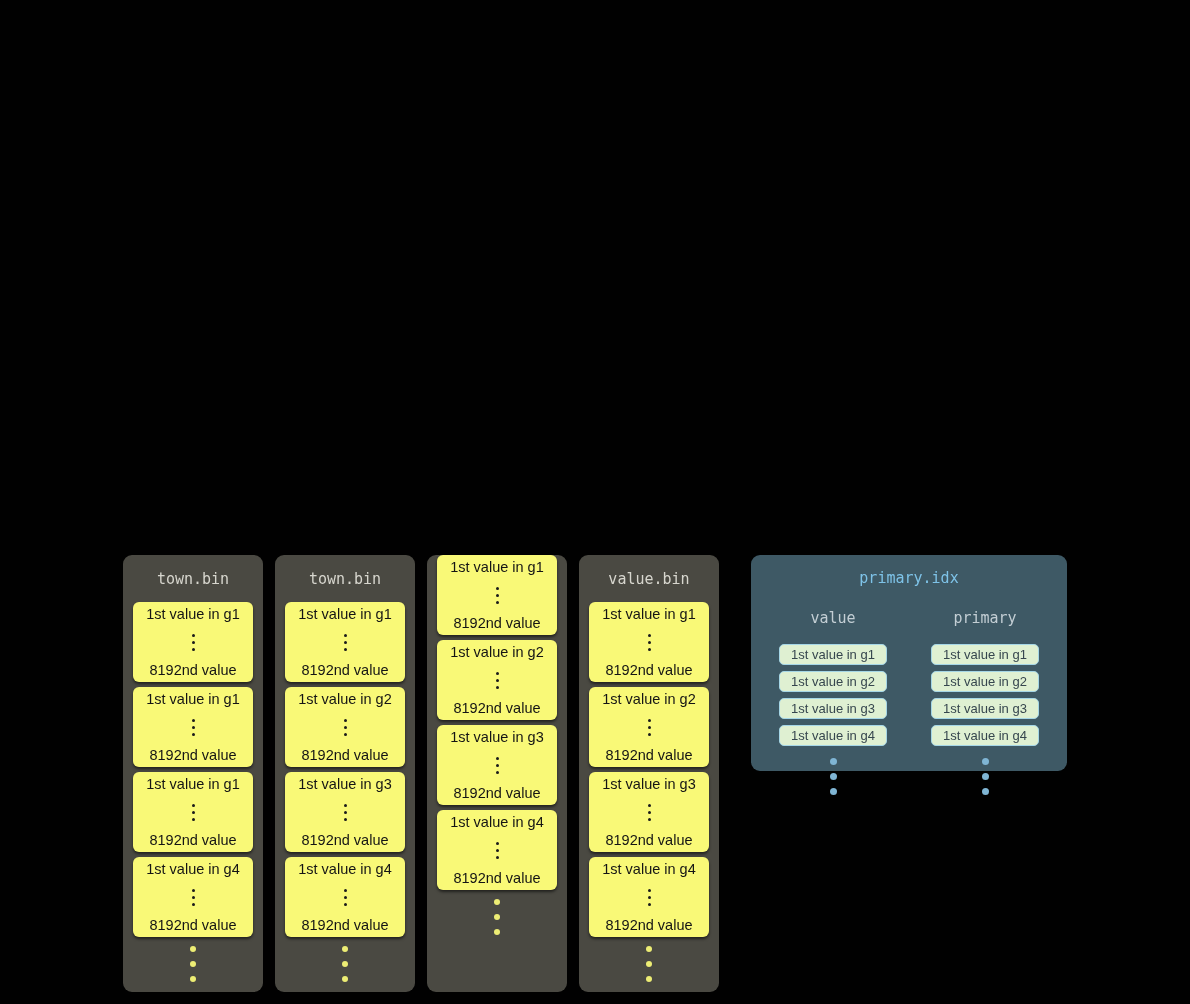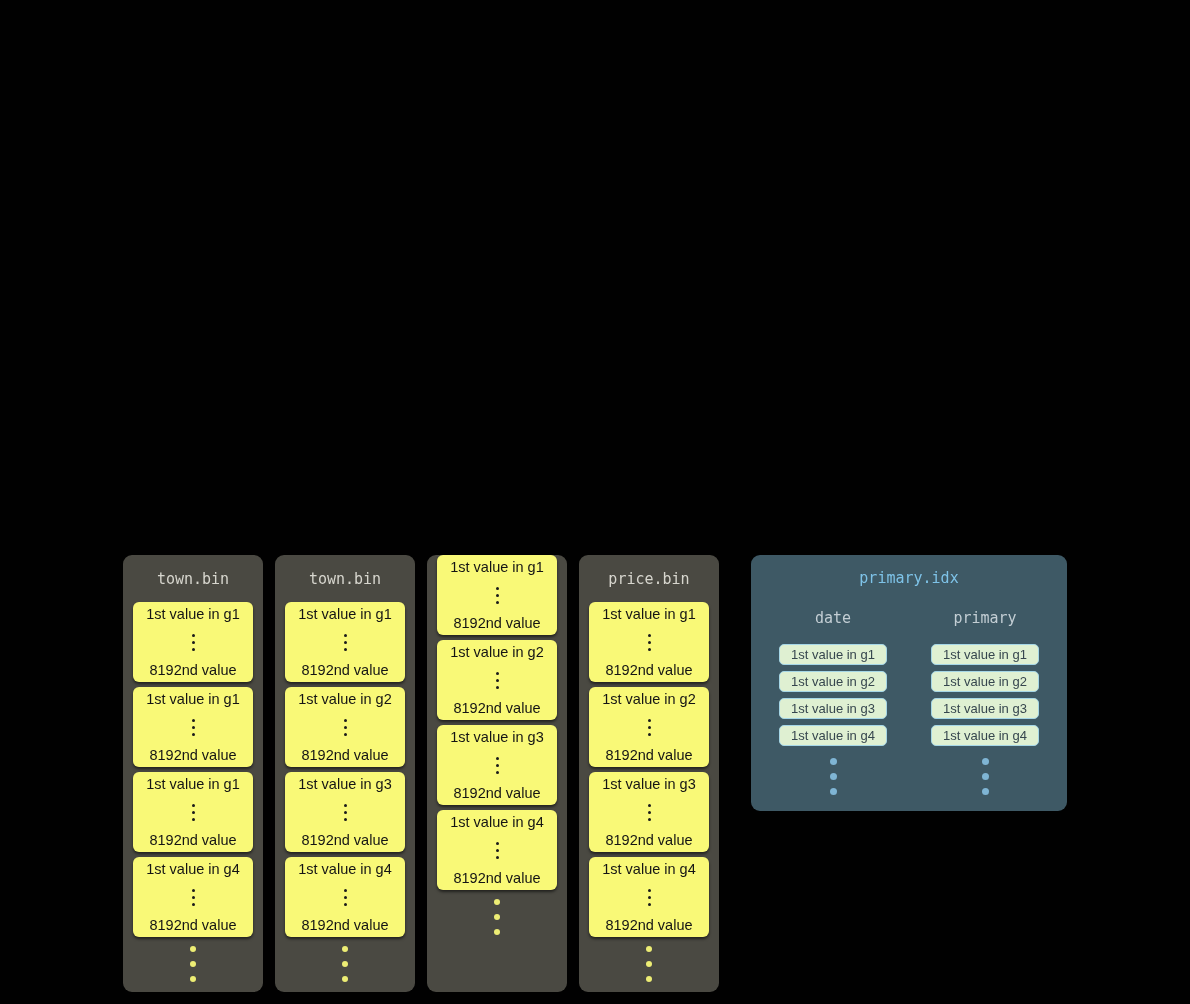--- a/index.html
+++ b/index.html
@@ -82,21 +82,21 @@
     border-radius: 50%;
     background: var(--column_dot, #eded74);
   }
 
   
   .index-panel {
     position: absolute;
     left: 751px;
     top: 555px;
     width: 316px;
-    height: 256px;
+    height: 216px;
     background: var(--index_bg, #3e5965);
     border-radius: 9px;
     box-sizing: border-box;
   }
   .index-title {
     margin-top: 14px;
     text-align: center;
     font-family: "DejaVu Sans Mono", monospace;
     font-size: 15px;
     color: var(--index_title, #7ec3e8);
@@ -282,21 +282,21 @@
         <div class="granule-text">8192nd value</div>
       </div>
       <div class="col-dots">
           <i></i>
           <i></i>
           <i></i>
         </div>
     </div>
 
     <div class="bin-column">
-      <div class="bin-header">price.bin</div>
+      <div class="bin-header">value.bin</div>
       <div class="granule">
         <div class="granule-text">1st value in g1</div>
         <div class="vdots">
             <i></i>
             <i></i>
             <i></i>
           </div>
         <div class="granule-text">8192nd value</div>
       </div>
       <div class="granule">
@@ -333,21 +333,21 @@
         </div>
     </div>
 
   </div>
 
   <div class="index-panel">
     <div class="index-title">primary.idx</div>
     <div class="index-cols">
 
       <div class="index-col">
-        <div class="index-header">date</div>
+        <div class="index-header">value</div>
         <div class="entry">1st value in g1</div>
         <div class="entry">1st value in g2</div>
         <div class="entry">1st value in g3</div>
         <div class="entry">1st value in g4</div>
         <div class="idx-dots">
             <i></i>
             <i></i>
             <i></i>
           </div>
       </div>

